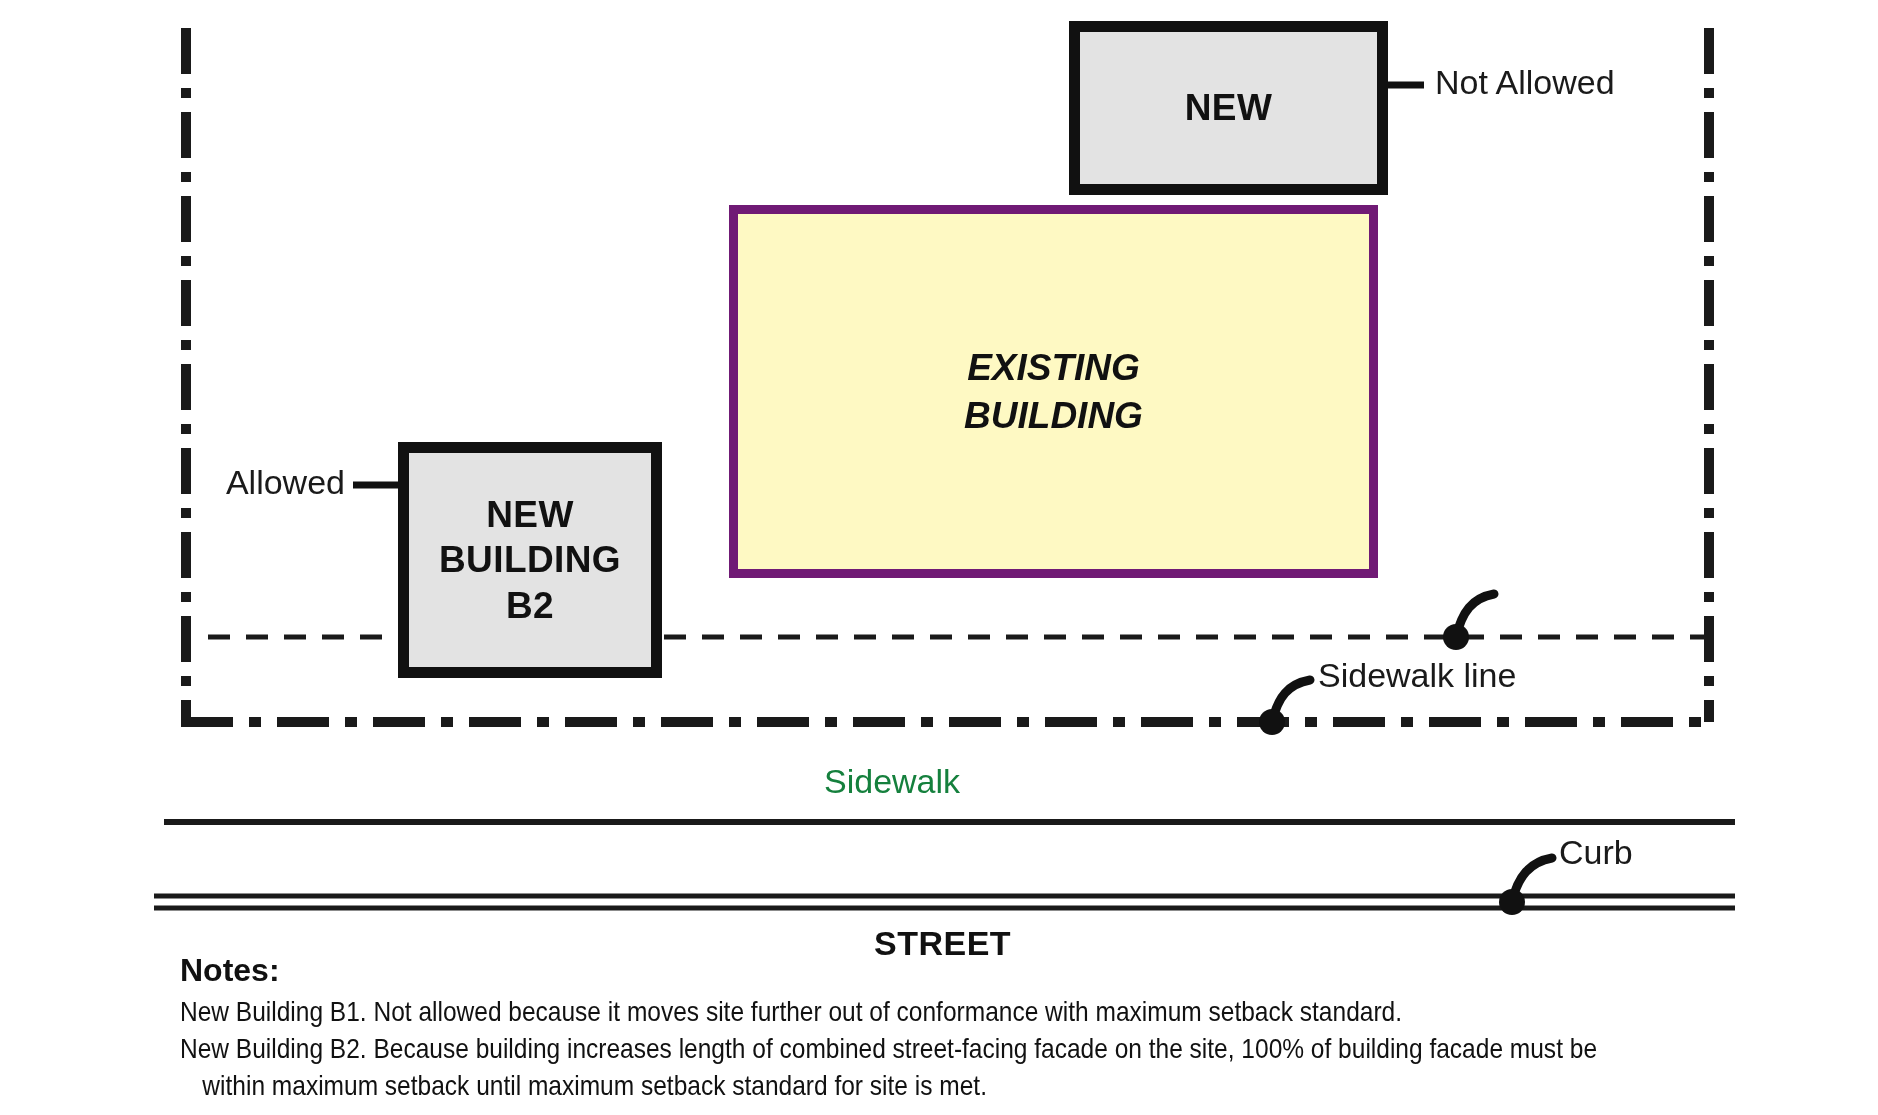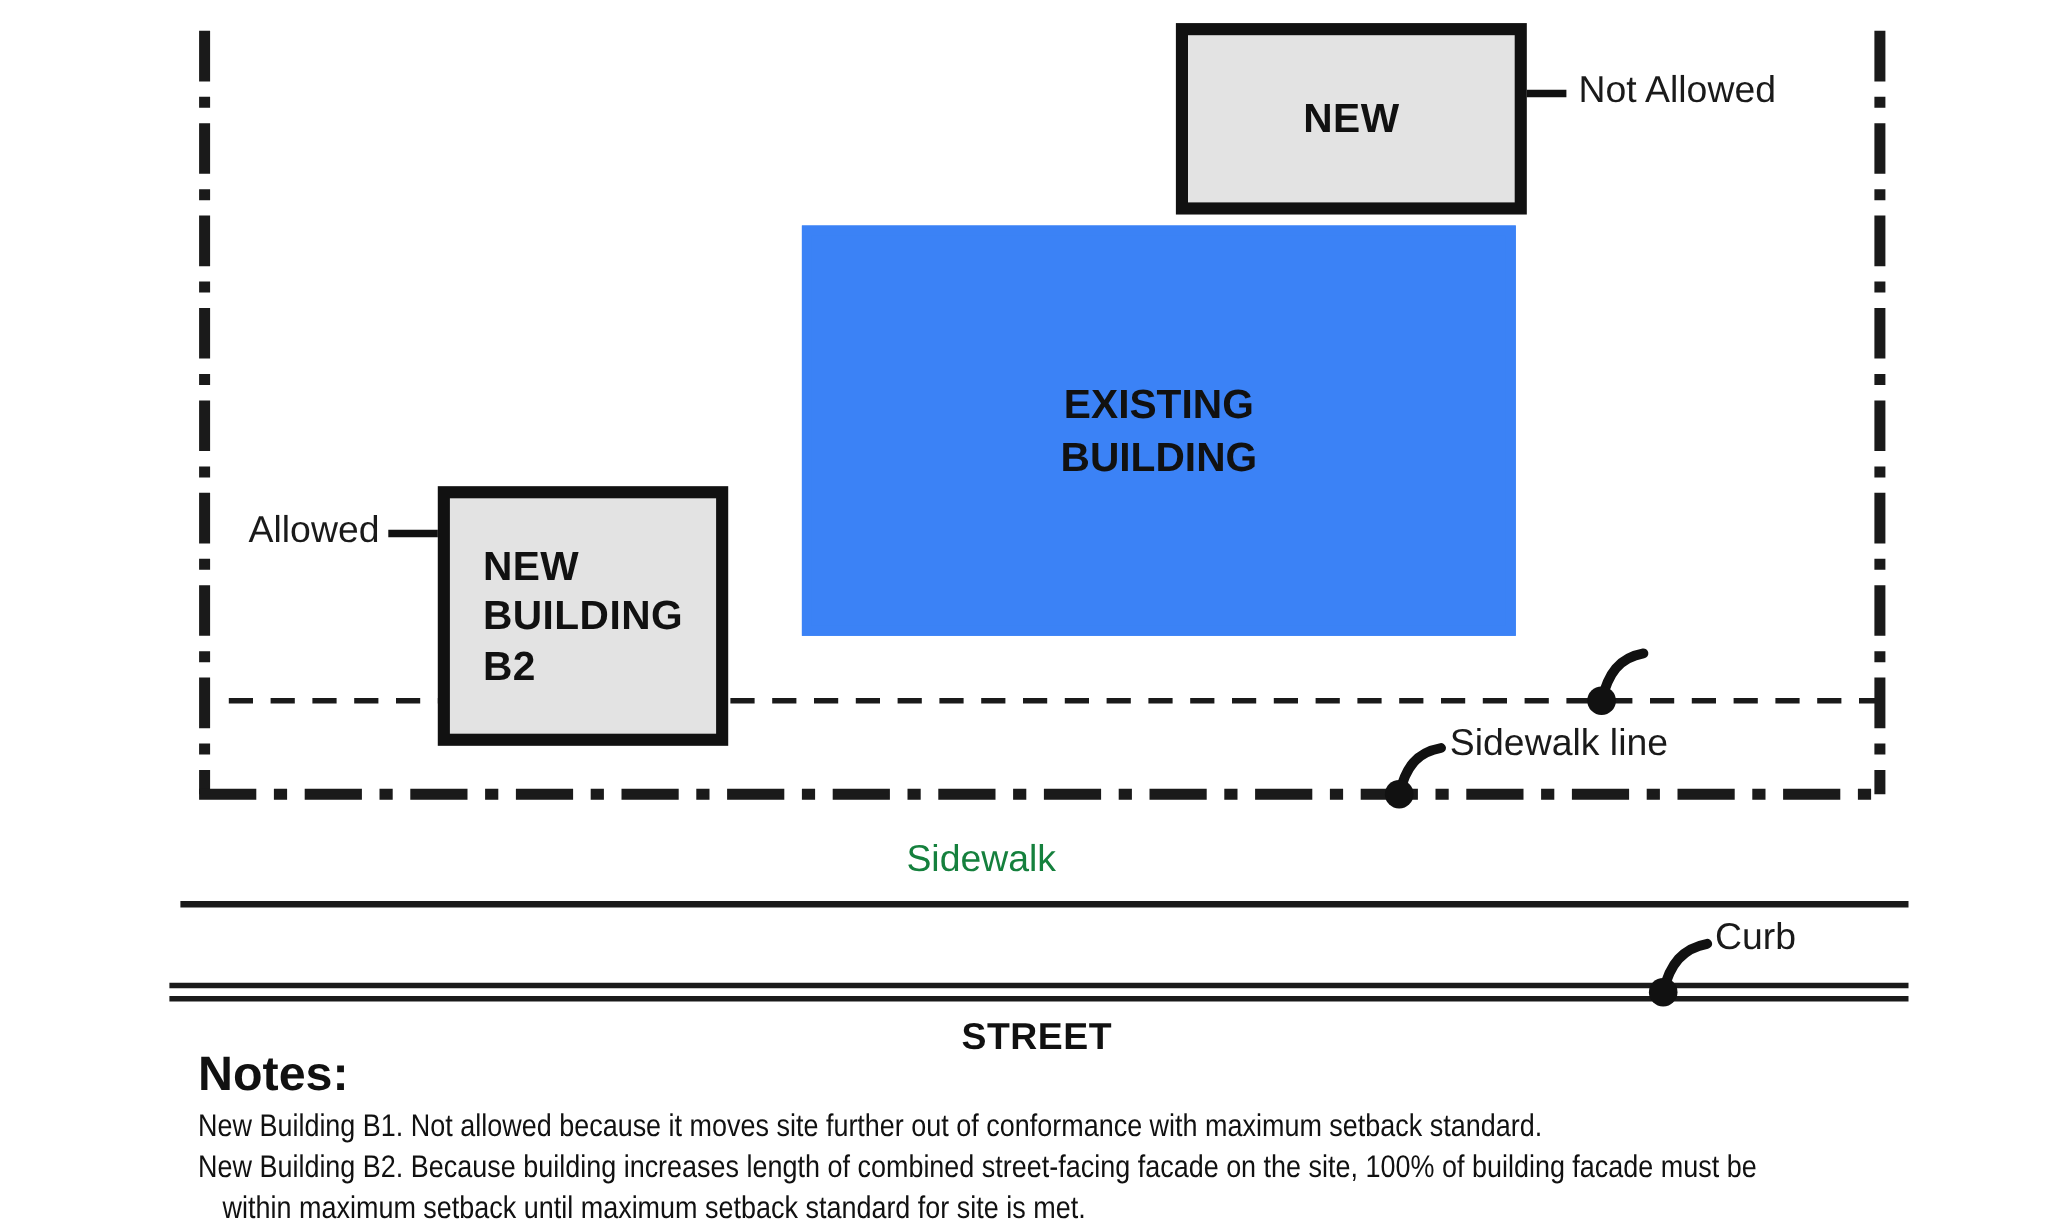--- a/index.html
+++ b/index.html
@@ -35,20 +35,21 @@
   }
   
   .new-building {
     position: absolute;
     background: #e3e3e3;
     border: 11px solid #111111;
     box-sizing: border-box;
     display: flex;
     align-items: center;
     justify-content: center;
+    text-align: center;
   }
   .new-building .bname {
     font-weight: bold;
     font-size: 37px;
     line-height: 1.22;
     letter-spacing: 0.4px;
     color: #111111;
   }
   #building-b1 {
     left: 1069px;
@@ -61,26 +62,27 @@
     top: 442px;
     width: 264px;
     height: 236px;
   }
   #existing-building {
     position: absolute;
     left: 729px;
     top: 205px;
     width: 649px;
     height: 373px;
-    background: #3b82f6;
-    border: 9px solid #3b82f6;
+    background: #fef9c3;
+    border: 9px solid #701a75;
     box-sizing: border-box;
     display: flex;
     align-items: center;
     justify-content: center;
+    font-style: italic;
   }
   #existing-building .bname {
     font-weight: bold;
     font-size: 37px;
     line-height: 1.28;
     text-align: center;
     color: #111111;
   }
   
   .callout {
@@ -99,21 +101,21 @@
     color: #111111;
   }
   
   #notes-block {
     position: absolute;
     left: 180px;
     top: 952px;
     width: 1680px;
   }
   #notes-heading {
-    font-size: 44px;
+    font-size: 32px;
     font-weight: bold;
     color: #111111;
     margin-bottom: 4px;
     font-stretch: condensed;
   }
   .note-line {
     font-size: 28.5px;
     color: #111111;
     line-height: 1.30;
     transform: scaleX(0.86);

